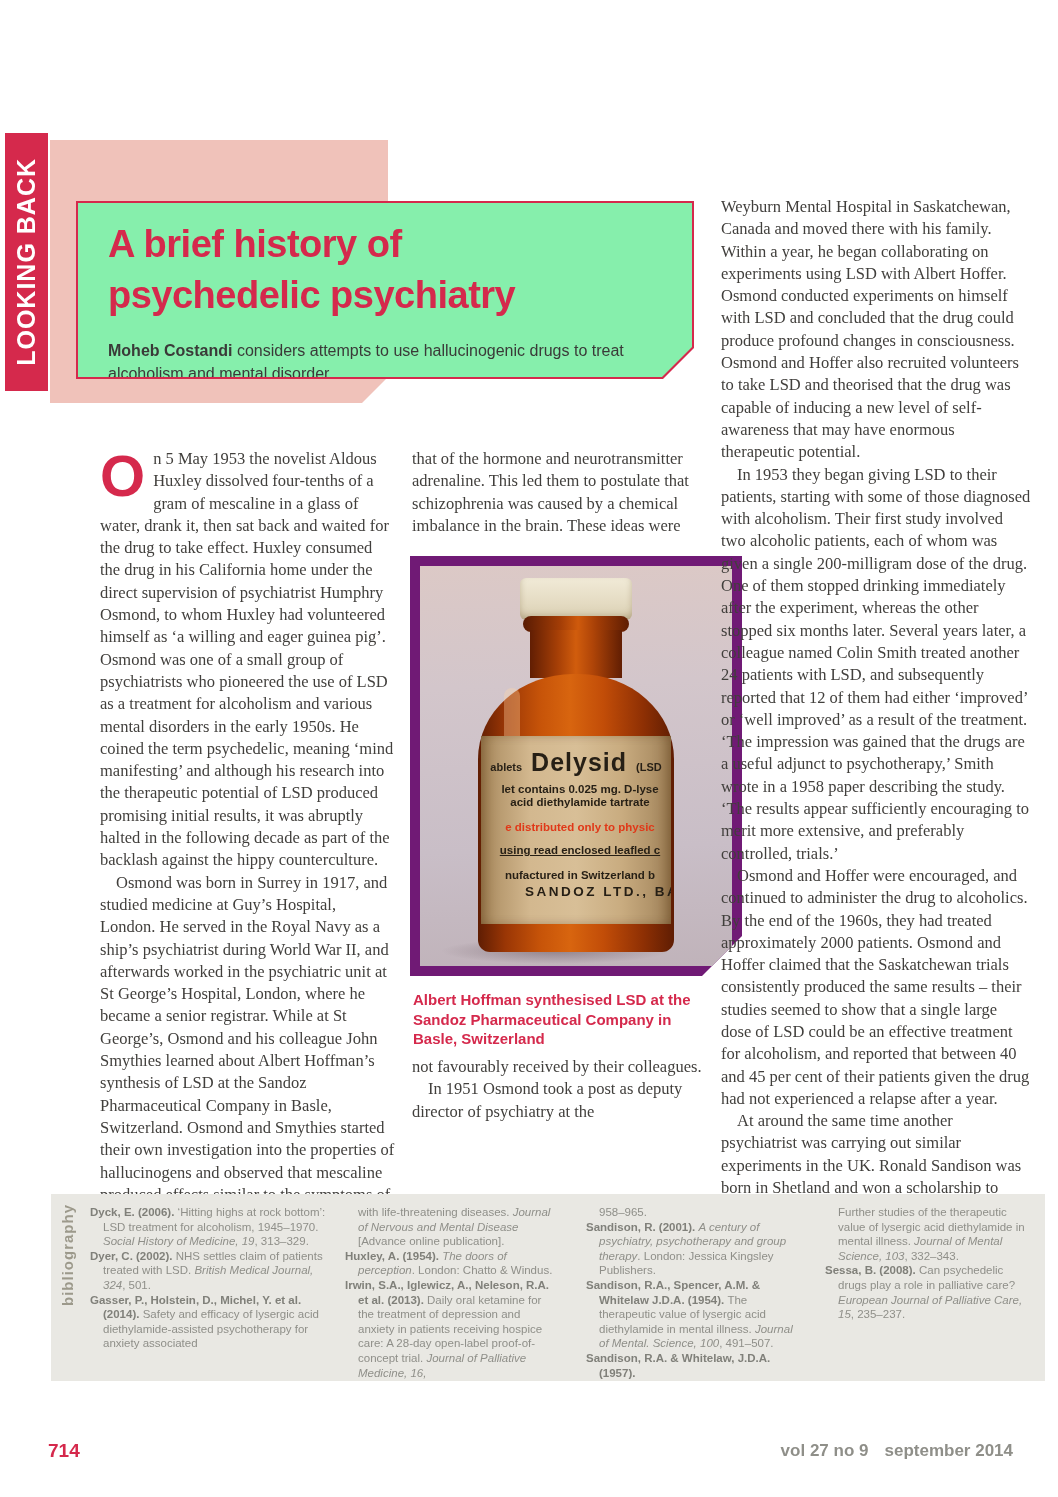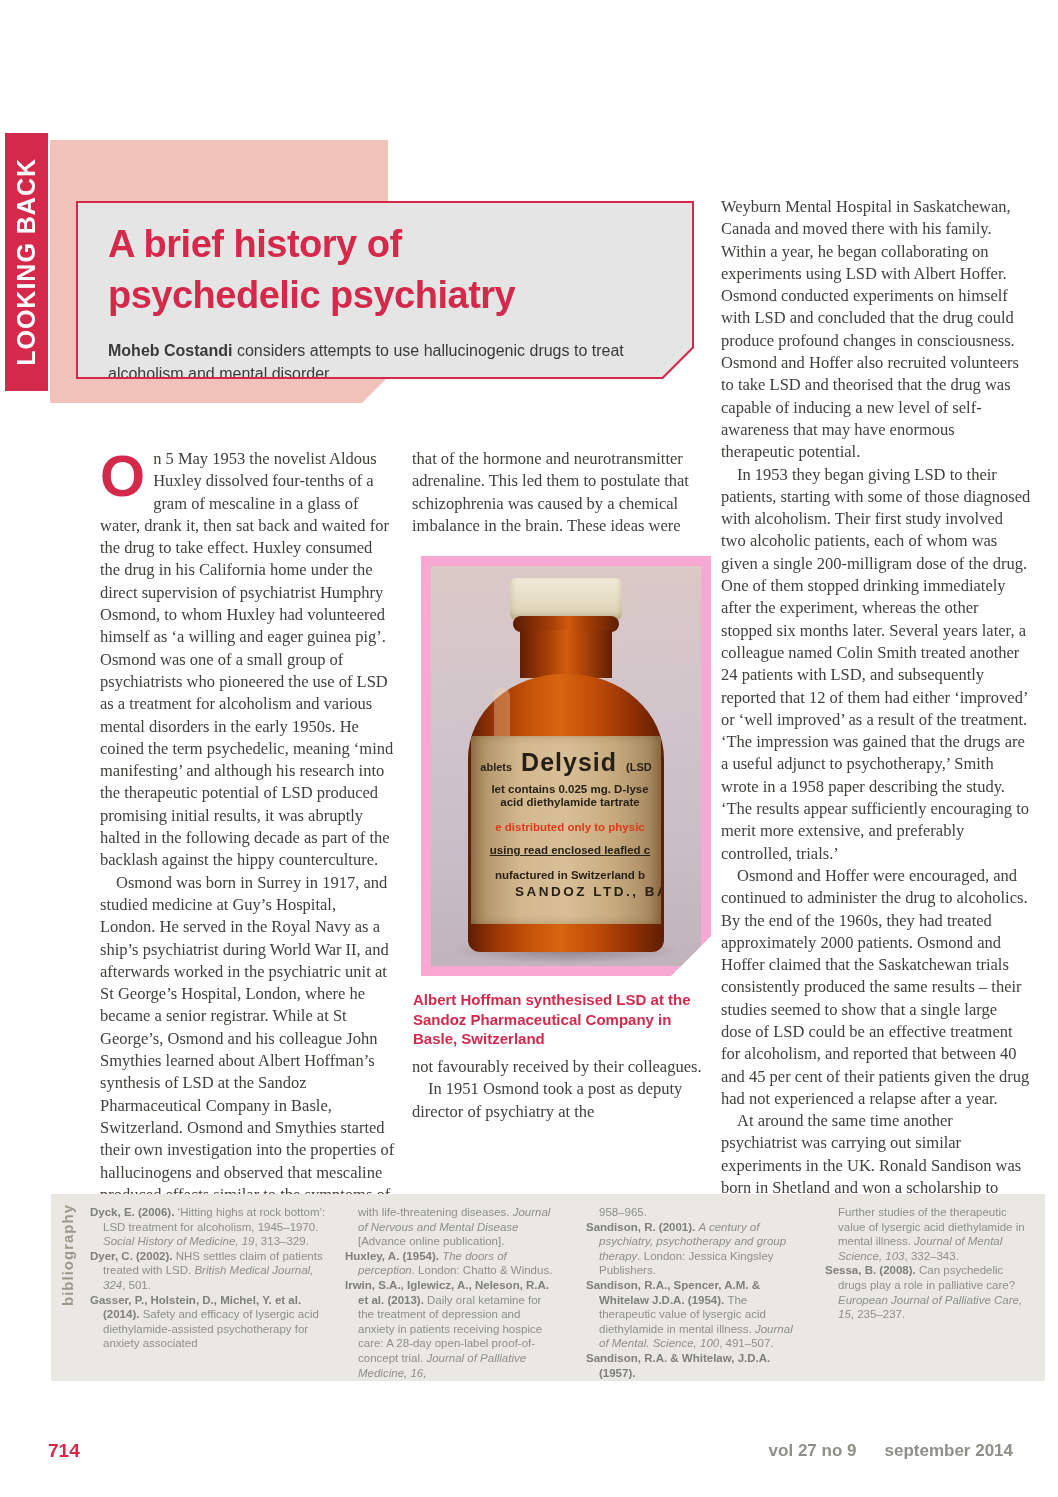--- a/index.html
+++ b/index.html
@@ -12,42 +12,42 @@
   .redbar span{writing-mode:vertical-rl;transform:rotate(180deg);color:#fff;font-weight:bold;
           font-size:25px;letter-spacing:1px;white-space:nowrap;}
 
   
   .pinkblock{position:absolute;left:50px;top:140px;width:338px;height:263px;background:#f0c2ba;
           clip-path:polygon(0 0,100% 0,100% calc(100% - 26px),calc(100% - 26px) 100%,0 100%);}
 
   
   .titlebox-outer{position:absolute;left:76px;top:201px;width:618px;height:178px;background:#d5294c;
           clip-path:polygon(0 0,100% 0,100% calc(100% - 31px),calc(100% - 31px) 100%,0 100%);}
-  .titlebox-inner{position:absolute;left:2px;top:2px;right:2px;bottom:2px;background:#e5e5e5;
+  .titlebox-inner{position:absolute;left:2px;top:2px;right:2px;bottom:2px;background:#86efac;
           clip-path:polygon(0 0,100% 0,100% calc(100% - 30px),calc(100% - 30px) 100%,0 100%);}
   .title{position:absolute;left:30px;top:16px;font-size:38px;line-height:51px;font-weight:bold;
           color:#d5294c;letter-spacing:-0.5px;}
   .standfirst{position:absolute;left:30px;top:136px;width:520px;font-size:16px;line-height:23px;color:#3a3a38;}
   .standfirst .b{font-weight:bold;}
 
   
   .bodycol{position:absolute;font-family:"Liberation Serif","DejaVu Serif",serif;font-size:16.5px;
           line-height:22.3px;color:#413f3c;text-align:left;}
   .bodycol p{margin:0;}
   .bodycol p.ind{text-indent:16px;}
   #col1{left:100px;top:448px;width:295px;}
   #col2top{left:412px;top:448px;width:292px;}
   #col2bot{left:412px;top:1056px;width:292px;}
   #col3{left:721px;top:196px;width:310px;}
   .dropcap{float:left;font-family:"Liberation Sans",sans-serif;font-weight:bold;font-size:58px;
           line-height:46px;color:#d5294c;margin:5px 8px 0 0;}
 
   
-  .photoframe{position:absolute;left:410px;top:556px;width:290px;height:420px;background:#f9a8d4;
-          clip-path:polygon(0 0,100% 0,100% calc(100% - 40px),calc(100% - 40px) 100%,0 100%);margin-left:11px;}
+  .photoframe{position:absolute;left:410px;top:556px;width:332px;height:420px;background:#701a75;
+          clip-path:polygon(0 0,100% 0,100% calc(100% - 40px),calc(100% - 40px) 100%,0 100%);}
   .photo{position:absolute;left:10px;top:10px;right:10px;bottom:10px;overflow:hidden;
           background:linear-gradient(178deg,#dcc9c6 0%,#d3c6cb 30%,#c9bec7 70%,#c0b3ba 100%);}
   .shadow{position:absolute;left:20px;bottom:2px;width:230px;height:26px;
           background:radial-gradient(ellipse at center,rgba(60,40,50,.35),rgba(60,40,50,0) 70%);}
   .bottle{position:absolute;left:50%;top:12px;transform:translateX(-50%);width:196px;
           display:flex;flex-direction:column;align-items:center;}
   .cap{width:112px;height:42px;border-radius:6px;background:linear-gradient(180deg,#f1ead7,#e4dbc2 60%,#d8cdb0);
           box-shadow:inset 0 -4px 6px rgba(120,100,60,.35);}
   .lip{width:106px;height:16px;margin-top:-4px;border-radius:8px;
           background:linear-gradient(90deg,#591b03,#a33d06 35%,#cf5a0c 52%,#a33d06 70%,#5e1d03);}
@@ -83,21 +83,21 @@
   #bibc1{left:39px;width:243px;} #bibc2{left:294px;width:208px;}
   #bibc3{left:535px;width:214px;} #bibc4{left:774px;width:200px;}
   .ref{margin:0;padding-left:13px;text-indent:-13px;}
   .ref.cont{text-indent:0;}
   .ref .b{font-weight:bold;color:#80807a;}
   .ref .i{font-style:italic;}
 
   
   .pagenum{position:absolute;left:48px;top:1440px;font-size:19px;font-weight:bold;color:#d5294c;}
   .issue{position:absolute;right:45px;top:1441px;font-size:17px;font-weight:bold;color:#8f8f89;
-          display:flex;gap:28px;}
+          display:flex;gap:16px;}
 </style>
 </head>
 <body>
 
 <div id="page">
 
   <div class="redbar">
     <span>LOOKING BACK</span>
   </div>
 

